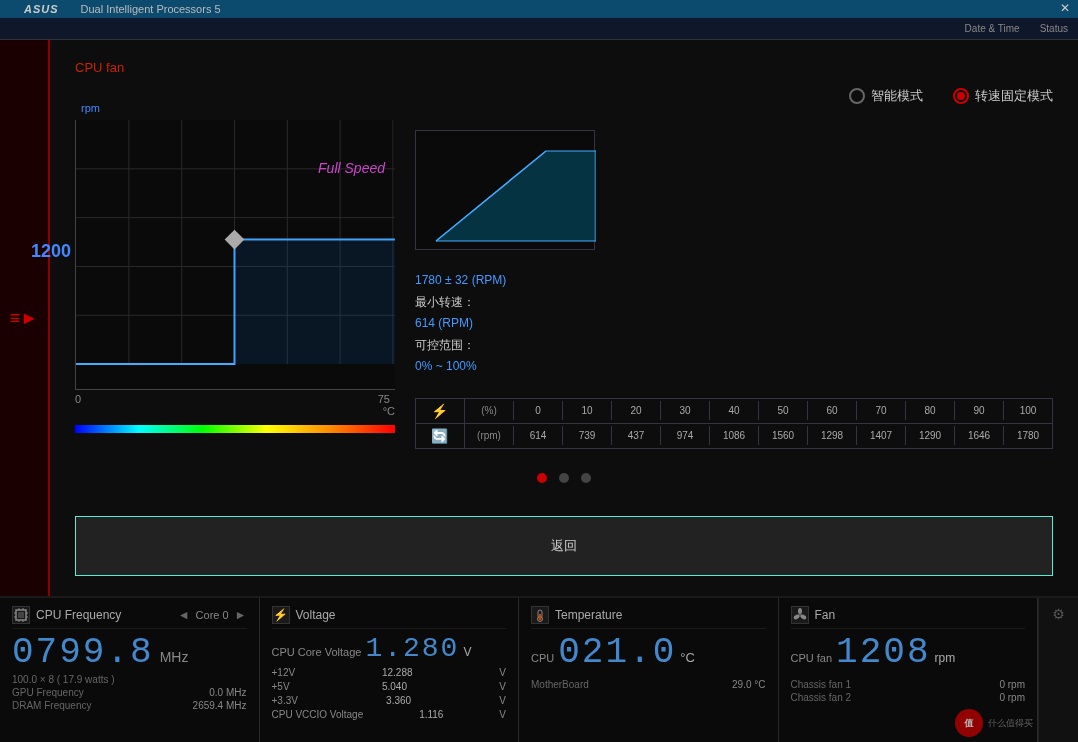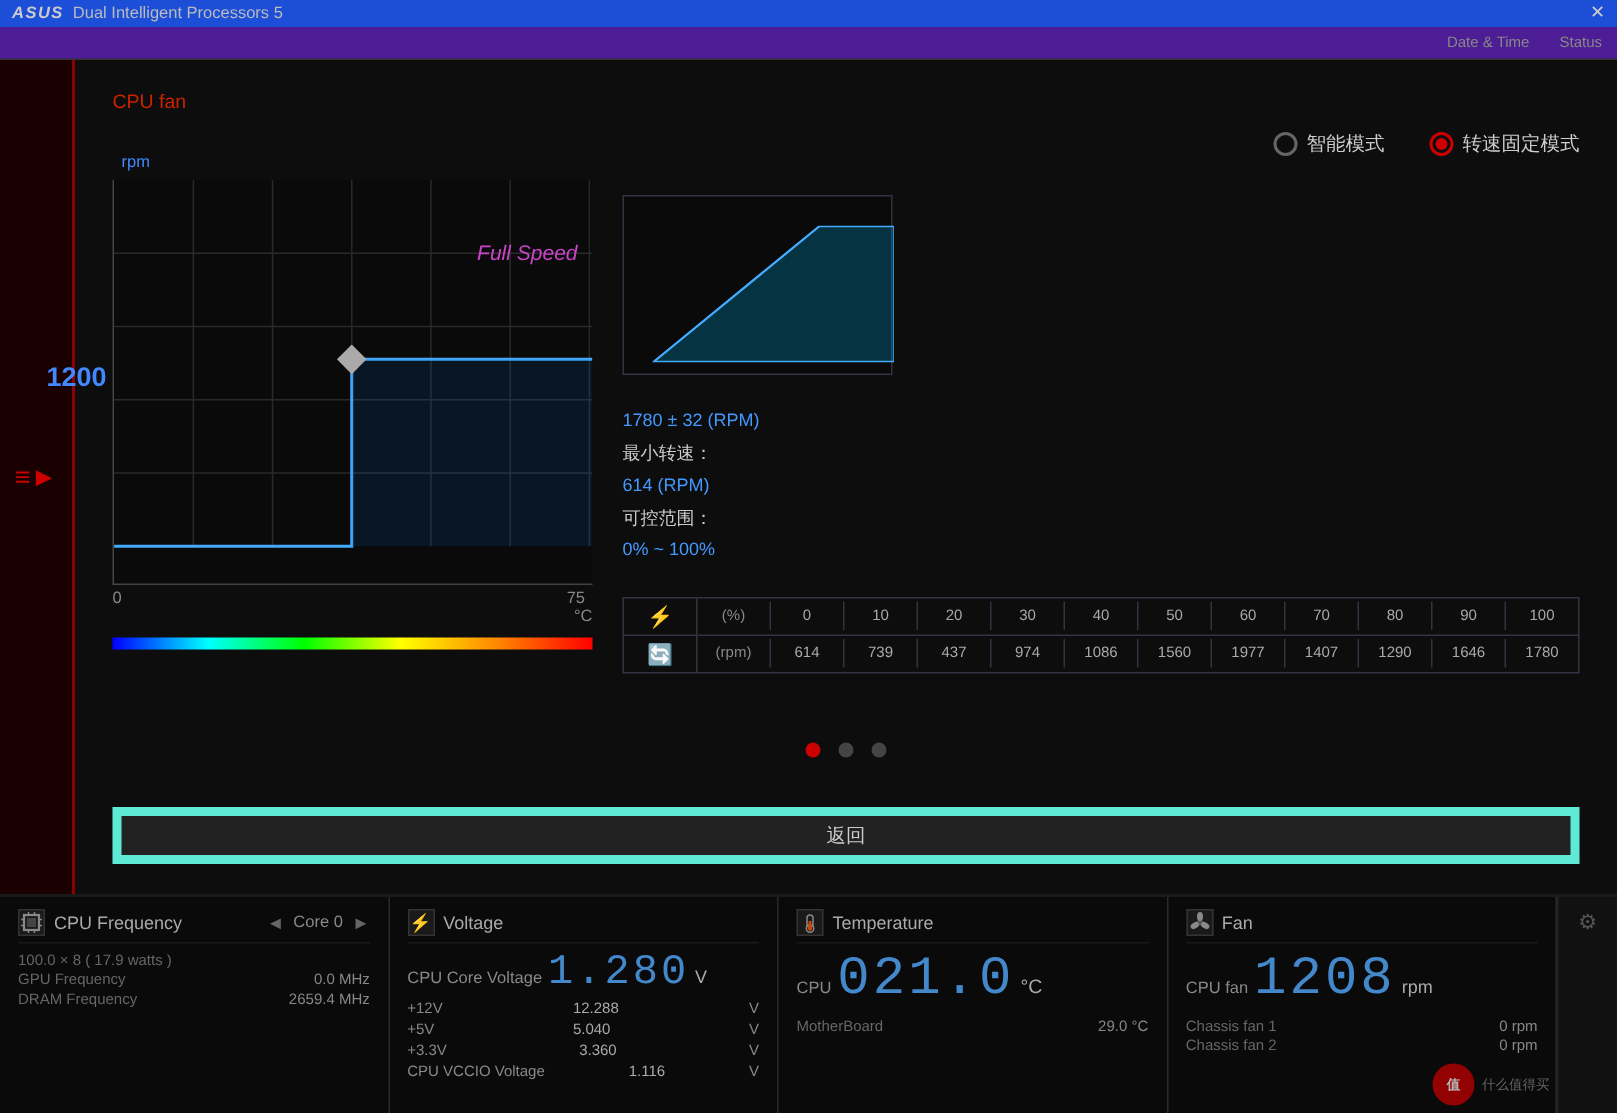--- a/index.html
+++ b/index.html
@@ -9,25 +9,26 @@
       background: #1a0000;
       font-family: Arial, sans-serif;
       overflow: hidden;
       position: relative;
     }
 
     
     #topbar {
       width: 100%;
       height: 18px;
-      background: #1d4ed8;
-      display: flex;
-      align-items: center;
-      padding: 0 8px;
+      background: #0c4a6e;
+      display: flex;
+      align-items: center;
+      padding: 0 24px;
       position: relative;
+      gap: 16px;
     }
     #topbar .asus-logo {
       color: #ccc;
       font-size: 11px;
       font-weight: bold;
       font-style: italic;
       letter-spacing: 1px;
     }
     #topbar .app-title {
       color: #bbb;
@@ -40,21 +41,21 @@
       top: 1px;
       color: #ccc;
       font-size: 12px;
       cursor: pointer;
     }
 
     
     #nav-strip {
       width: 100%;
       height: 22px;
-      background: #4c1d95;
+      background: #0f172a;
       display: flex;
       align-items: center;
       justify-content: flex-end;
       padding: 0 10px;
       gap: 20px;
       border-bottom: 1px solid #333;
     }
     #nav-strip span {
       color: #888;
       font-size: 10px;
@@ -265,23 +266,23 @@
       background: #444;
     }
     .dot.active {
       background: #cc0000;
     }
 
     
     .back-btn {
       display: inline-block;
       background: #222;
-      border: 6px solid #5eead4;
+      border: 1px solid #5eead4;
       color: #ccc;
-      padding: 4px 20px;
+      padding: 20px 20px;
       font-size: 13px;
       margin-top: 33px;
       cursor: pointer;
     }
 
     
     #bottom-bar {
       width: 100%;
       height: 166px;
       background: #0a0a0a;
@@ -536,21 +537,21 @@
           </div>
           <div class="rpm-table-row">
             <div class="rpm-cell icon-cell">🔄</div>
             <div class="rpm-cell label-cell">(rpm)</div>
             <div class="rpm-cell">614</div>
             <div class="rpm-cell">739</div>
             <div class="rpm-cell">437</div>
             <div class="rpm-cell">974</div>
             <div class="rpm-cell">1086</div>
             <div class="rpm-cell">1560</div>
-            <div class="rpm-cell">1977</div>
+            <div class="rpm-cell">1298</div>
             <div class="rpm-cell">1407</div>
             <div class="rpm-cell">1290</div>
             <div class="rpm-cell">1646</div>
             <div class="rpm-cell">1780</div>
           </div>
         </div>
       </div>
     </div>
 
     <div class="page-dots">
@@ -581,20 +582,24 @@
           <line x1="12" y1="9" x2="14" y2="9" stroke="#888" stroke-width="1"></line>
         </svg>
       </div>
       <span class="section-title">CPU Frequency</span>
       <div class="nav-arrows">
         <span class="nav-arrow">◄</span>
         <span class="nav-label">Core 0</span>
         <span class="nav-arrow">►</span>
       </div>
     </div>
+    <div style="display:flex; align-items:baseline; gap:4px;">
+      <span class="big-value">0799.8</span>
+      <span class="big-unit">MHz</span>
+    </div>
     <div class="sub-info">100.0 × 8  ( 17.9  watts )</div>
     <div class="detail-row">
       <span>GPU Frequency</span>
       <span class="detail-val">0.0  MHz</span>
     </div>
     <div class="detail-row">
       <span>DRAM Frequency</span>
       <span class="detail-val">2659.4  MHz</span>
     </div>
 

